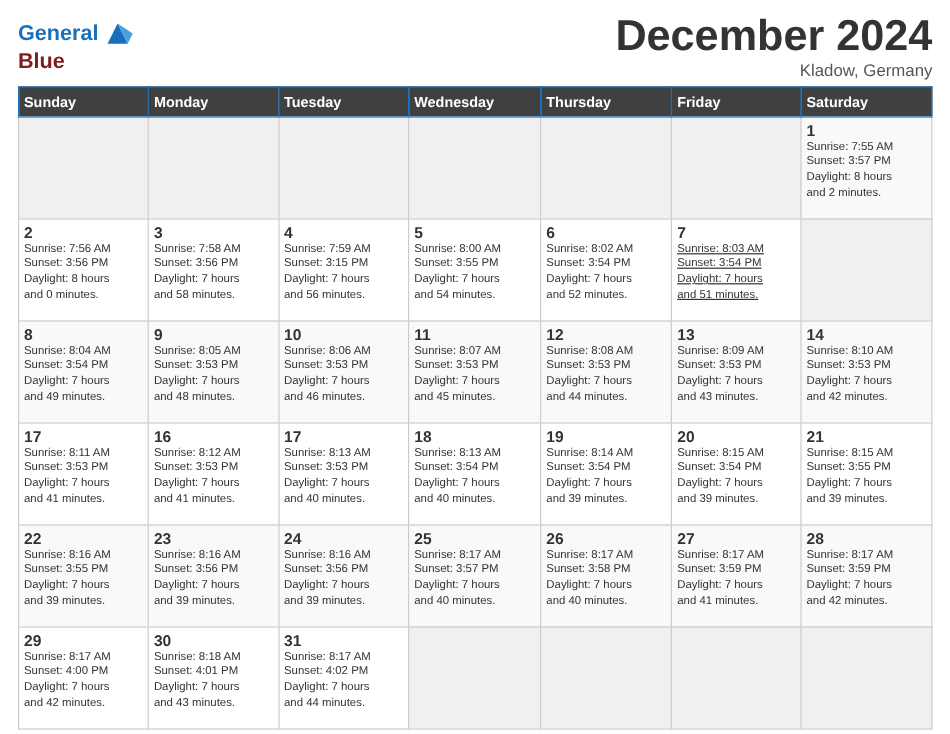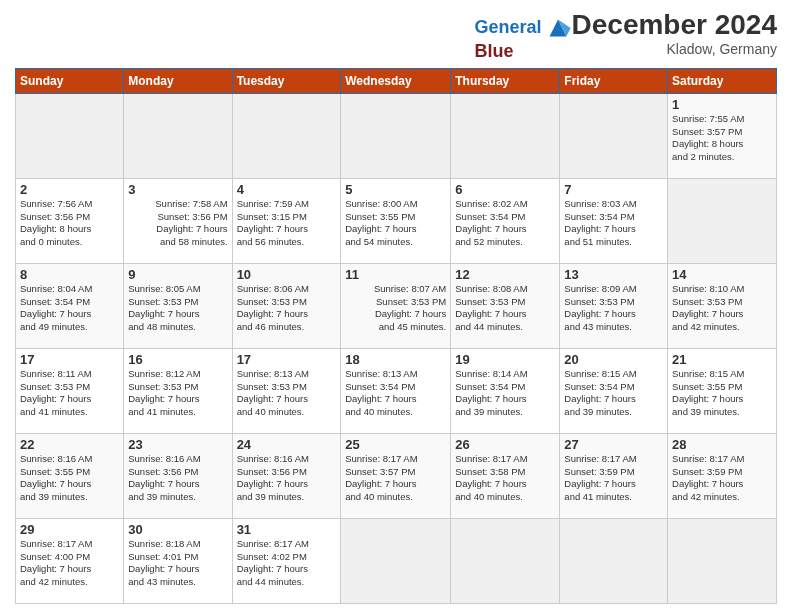--- a/index.html
+++ b/index.html
@@ -9,21 +9,21 @@
       width: 792px;
       height: 612px;
       overflow: hidden;
     }
     .container {
       width: 792px;
       padding: 10px 15px 10px 15px;
     }
     .header-row {
       display: flex;
-      justify-content: flex-end;
+      justify-content: space-between;
       align-items: flex-start;
       margin-bottom: 6px;
     }
     .logo {
       display: flex;
       align-items: center;
       margin-top: 4px;
     }
     .logo-text {
       font-size: 18px;
@@ -36,36 +36,36 @@
     }
     .logo-icon {
       width: 28px;
       height: 28px;
       margin-left: 2px;
     }
     .title-area {
       text-align: right;
     }
     .month-title {
-      font-size: 28px;
+      font-size: 36px;
       font-weight: bold;
       color: #333;
       line-height: 1.1;
     }
     .subtitle {
       font-size: 14px;
       color: #555;
     }
     .calendar-table {
       width: 100%;
       border-collapse: collapse;
       font-size: 10px;
     }
     .calendar-table thead tr th {
-      background: #c2410c;
+      background: #404040;
       color: #fff;
       padding: 5px 4px;
       text-align: left;
       font-size: 12px;
       font-weight: bold;
       border: 1px solid #1a6fbd;
     }
     .calendar-table tbody tr td {
       border: 1px solid #ccc;
       vertical-align: top;
@@ -147,21 +147,21 @@
         <tr>
           <td>
             <span class="day-number">2</span>
             <div class="day-info" style="white-space: pre-line;">Sunrise: 7:56 AM
 Sunset: 3:56 PM
 Daylight: 8 hours
 and 0 minutes.</div>
           </td>
           <td>
             <span class="day-number">3</span>
-            <div class="day-info" style="white-space: pre-line; text-align: right;">Sunrise: 7:58 AM
+            <div class="day-info" style="white-space: pre-line;">Sunrise: 7:58 AM
 Sunset: 3:56 PM
 Daylight: 7 hours
 and 58 minutes.</div>
           </td>
           <td>
             <span class="day-number">4</span>
             <div class="day-info" style="white-space: pre-line;">Sunrise: 7:59 AM
 Sunset: 3:15 PM
 Daylight: 7 hours
 and 56 minutes.</div>
@@ -175,21 +175,21 @@
           </td>
           <td>
             <span class="day-number">6</span>
             <div class="day-info" style="white-space: pre-line;">Sunrise: 8:02 AM
 Sunset: 3:54 PM
 Daylight: 7 hours
 and 52 minutes.</div>
           </td>
           <td>
             <span class="day-number">7</span>
-            <div class="day-info" style="white-space: pre-line;">Sunrise: 8:03 AM
+            <div class="day-info" style="white-space: pre-line; text-decoration: underline;">Sunrise: 8:03 AM
 Sunset: 3:54 PM
 Daylight: 7 hours
 and 51 minutes.</div>
           </td>
           <td class="empty-cell"></td>
         </tr>
         <tr>
           <td>
             <span class="day-number">8</span>
             <div class="day-info" style="white-space: pre-line;">Sunrise: 8:04 AM
@@ -206,21 +206,21 @@
           </td>
           <td>
             <span class="day-number">10</span>
             <div class="day-info" style="white-space: pre-line;">Sunrise: 8:06 AM
 Sunset: 3:53 PM
 Daylight: 7 hours
 and 46 minutes.</div>
           </td>
           <td>
             <span class="day-number">11</span>
-            <div class="day-info" style="white-space: pre-line; text-align: right;">Sunrise: 8:07 AM
+            <div class="day-info" style="white-space: pre-line;">Sunrise: 8:07 AM
 Sunset: 3:53 PM
 Daylight: 7 hours
 and 45 minutes.</div>
           </td>
           <td>
             <span class="day-number">12</span>
             <div class="day-info" style="white-space: pre-line;">Sunrise: 8:08 AM
 Sunset: 3:53 PM
 Daylight: 7 hours
 and 44 minutes.</div>

